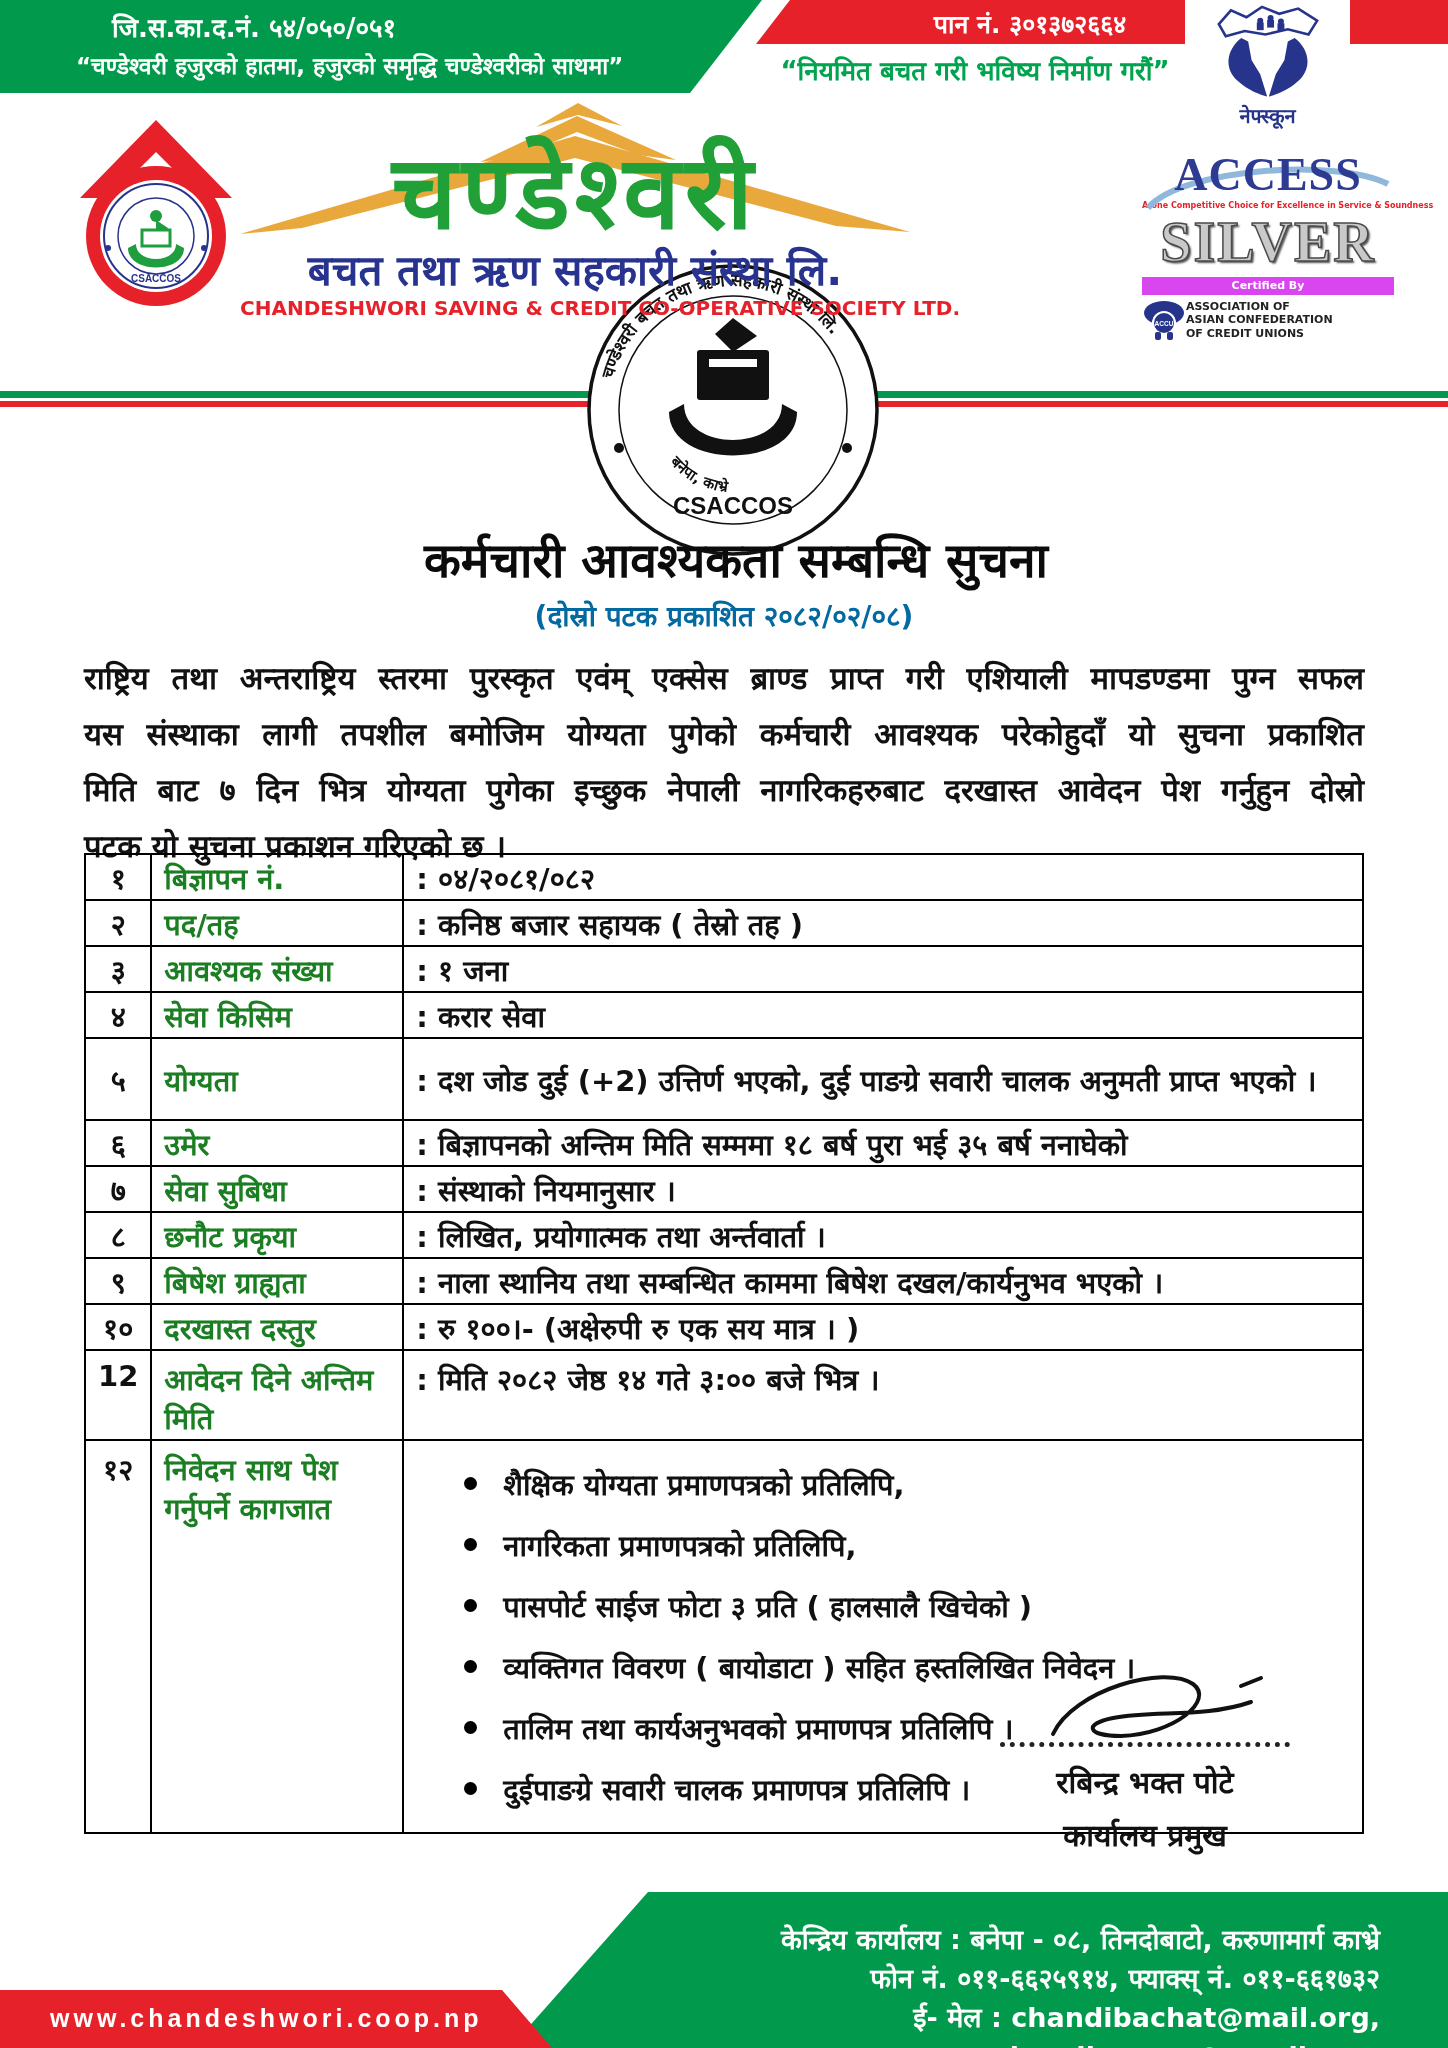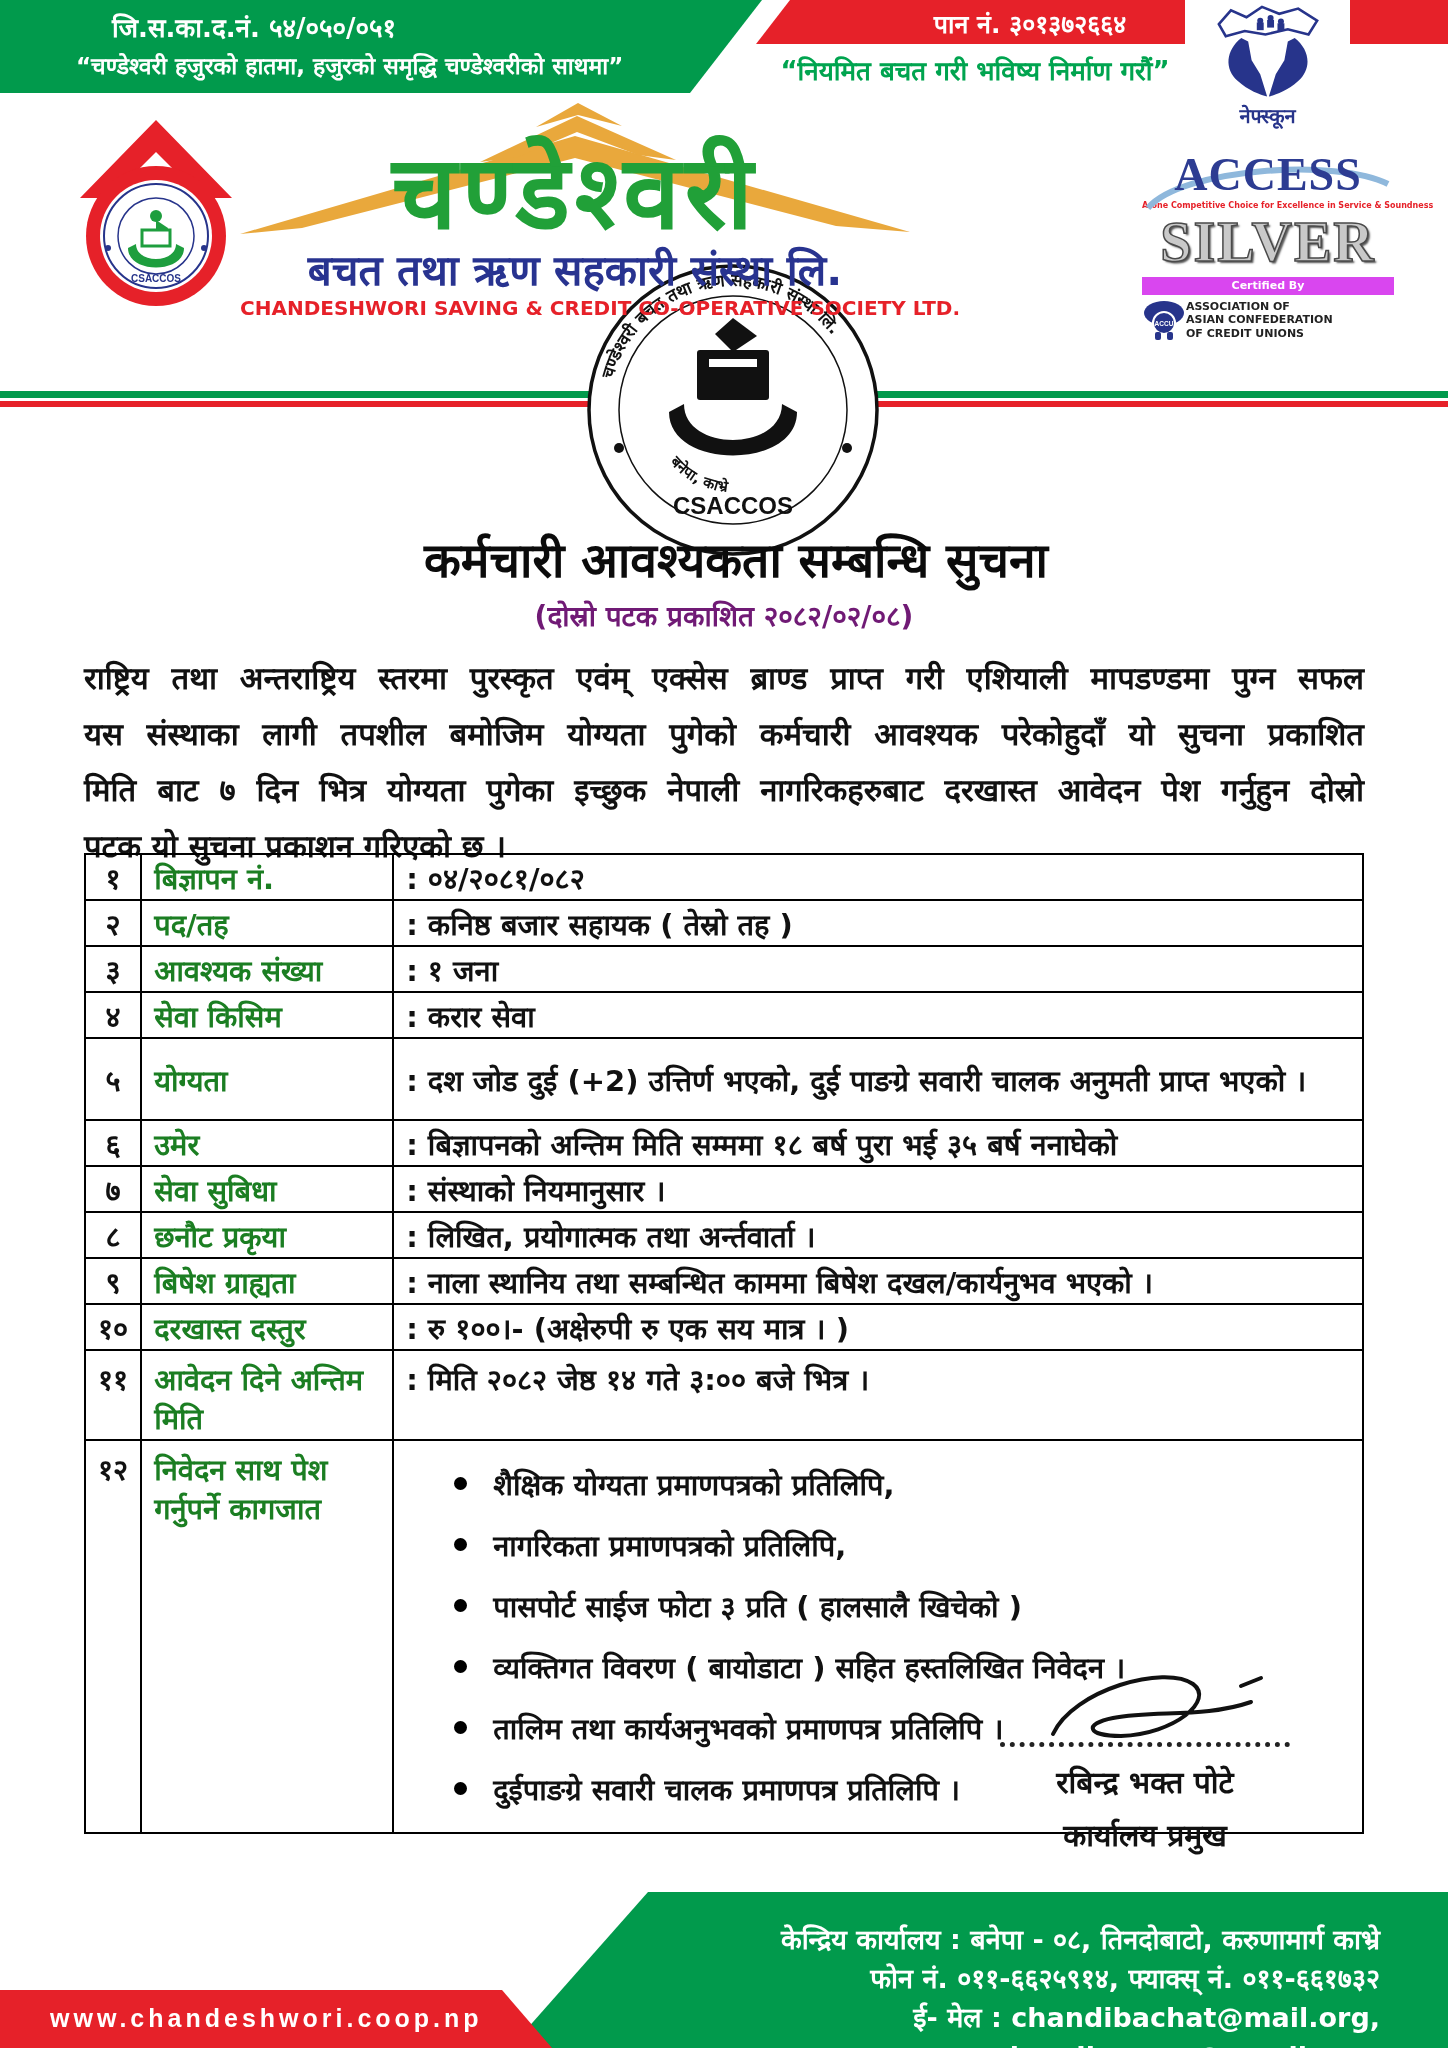--- a/index.html
+++ b/index.html
@@ -51,21 +51,21 @@
   .stripe .g{height:7px;background:#019A4C}
   .stripe .w{height:3px;background:#fff}
   .stripe .r{height:6px;background:#E62129}
 
   
   .stamp{position:absolute;left:585px;top:262px;z-index:2}
 
   
   .notice-title{position:absolute;left:12px;top:526px;width:1448px;text-align:center;color:#0b0b0b;
     font-size:48px;font-weight:bold;z-index:3}
-  .notice-subtitle{position:absolute;left:0;top:596px;width:1448px;text-align:center;color:#701a75;
+  .notice-subtitle{position:absolute;left:0;top:596px;width:1448px;text-align:center;color:#0369a1;
     font-size:28px;font-weight:bold;z-index:3}
   .notice-body{position:absolute;left:84px;top:650px;width:1280px;font-size:31px;font-weight:bold;
     color:#111;line-height:56px;z-index:3}
   .just{text-align:justify;text-align-last:justify}
   .last-line{text-align:left}
 
   
   .info-table{position:absolute;left:84px;top:853px;width:1280px;border-collapse:collapse;z-index:3}
   .info-table td{border:2.5px solid #000;font-size:29px;font-weight:bold;padding:2px 12px;vertical-align:middle}
   .info-table tr{height:46px}
@@ -259,21 +259,21 @@
         <td class="sn">९</td>
         <td class="lbl">बिषेश ग्राह्यता</td>
         <td class="val">: नाला स्थानिय तथा सम्बन्धित काममा बिषेश दखल/कार्यनुभव भएको ।</td>
       </tr>
       <tr>
         <td class="sn">१०</td>
         <td class="lbl">दरखास्त दस्तुर</td>
         <td class="val">: रु १००।- (अक्षेरुपी रु एक सय मात्र । )</td>
       </tr>
       <tr class="mid top">
-        <td class="sn">११</td>
+        <td class="sn">12</td>
         <td class="lbl">आवेदन दिने अन्तिम मिति</td>
         <td class="val">: मिति २०८२ जेष्ठ १४ गते ३:०० बजे भित्र ।</td>
       </tr>
       <tr class="docs top">
         <td class="sn">१२</td>
         <td class="lbl">निवेदन साथ पेश गर्नुपर्ने कागजात</td>
         <td class="val">
           <div class="bullets">
             <div class="bullet">
                 <span class="dot"></span>

